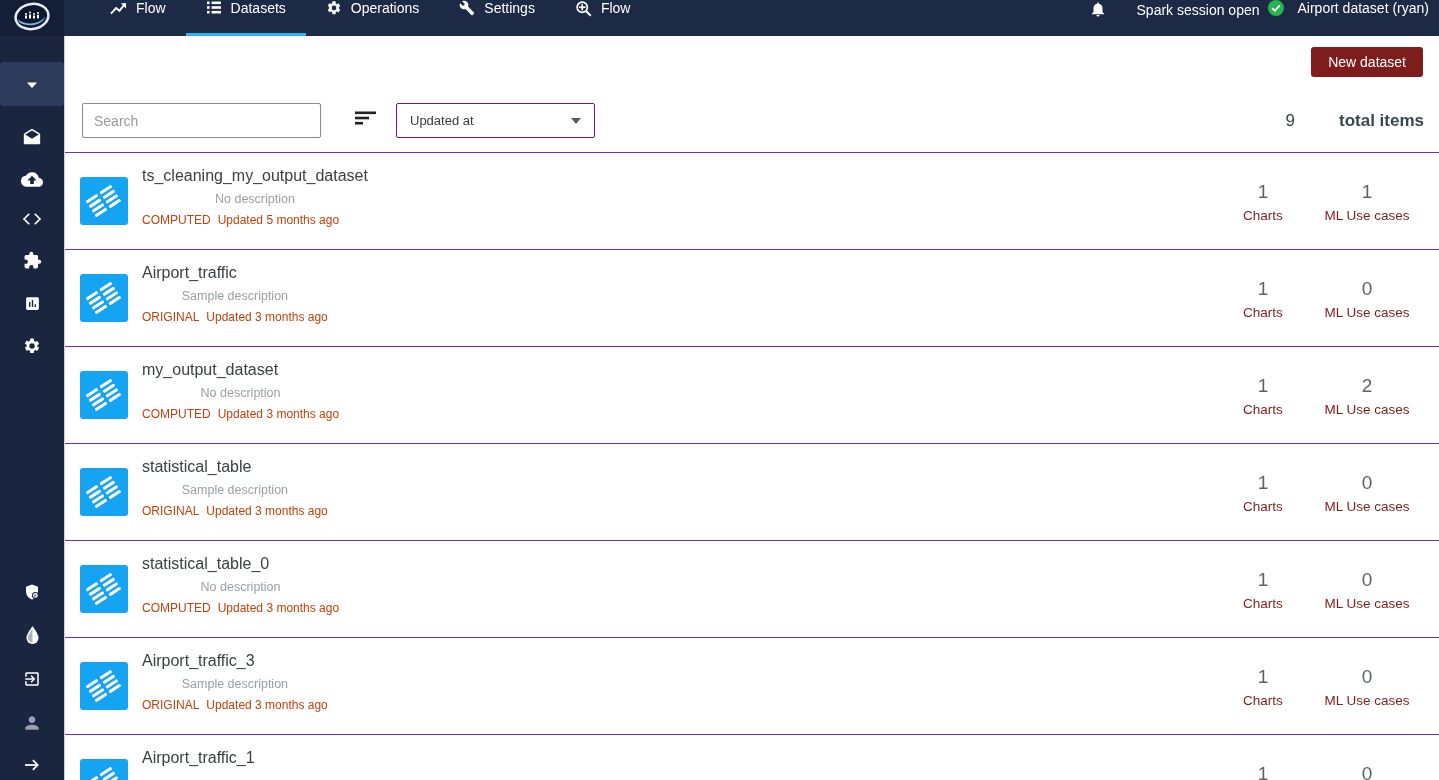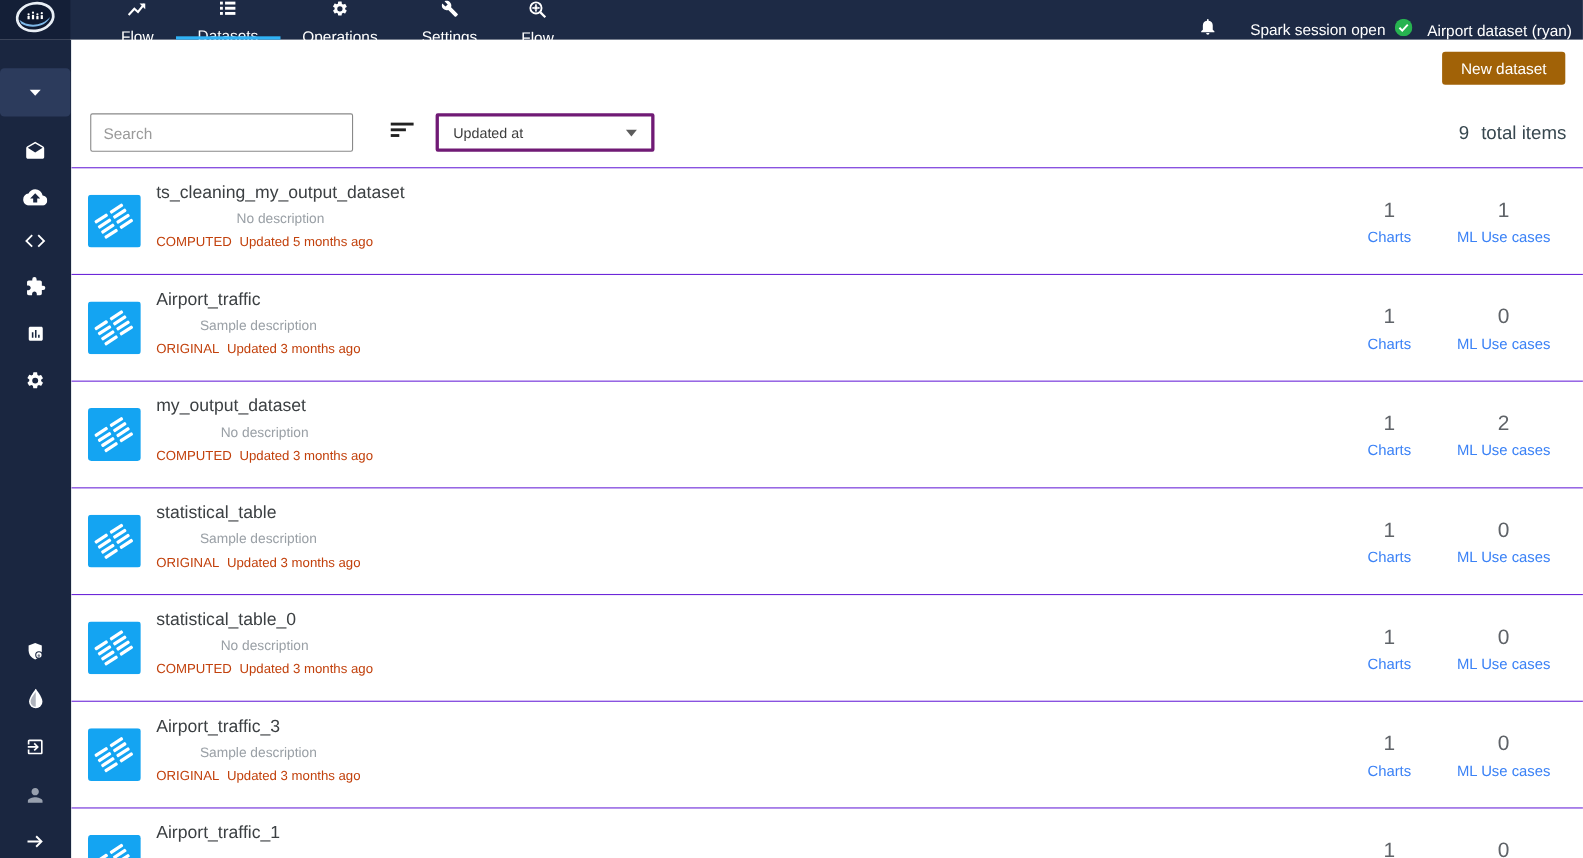--- a/index.html
+++ b/index.html
@@ -3,60 +3,60 @@
 <meta charset="utf-8">
 <style>
   * { margin:0; padding:0; box-sizing:border-box; }
   html,body { width:1439px; height:780px; overflow:hidden; background:#fff;
     font-family:"Liberation Sans", sans-serif; }
 
   
   .topbar { height:36px; background:#1d2a45; display:flex; align-items:stretch; color:#fff; position:relative; z-index:5; }
   .logo-block { width:64px; background:#141f37; display:flex; align-items:center; justify-content:center; flex:0 0 64px; }
   .nav { display:flex; margin-left:26px; }
-  .tab { display:flex; align-items:center; gap:9px; padding:0 20px; font-size:14px; position:relative; cursor:pointer; white-space:nowrap;flex-direction:column; }
+  .tab { display:flex; gap:9px; padding:0 20px; font-size:14px; position:relative; cursor:pointer; white-space:nowrap; }
   .tab.active::after { content:""; position:absolute; left:0; right:0; bottom:0; height:3px; background:#2fb2f6; }
   .tab svg { display:block; }
-  .topbar-right { margin-left:auto; display:flex; align-items:flex-end; gap:14px; padding-right:10px; font-size:14px; }
+  .topbar-right { margin-left:auto; display:flex; align-items:flex-start; gap:14px; padding-right:10px; font-size:14px; }
   .spark { display:flex; align-items:center; gap:8px; }
 
   
   .sidebar { position:fixed; top:36px; left:0; bottom:0; width:64px; background:#1a2640; display:flex; flex-direction:column; align-items:center; z-index:4; }
   .side-select { width:64px; height:44px; margin-top:26px; background:#2c3b5c; border-radius:4px; display:flex; align-items:center; justify-content:center; cursor:pointer; }
   .side-icons { display:flex; flex-direction:column; align-items:center; gap:25px; margin-top:22px; }
   .side-bottom { margin-top:auto; display:flex; flex-direction:column; align-items:center; gap:25px; padding-bottom:8px; }
   .side-icons svg, .side-bottom svg { display:block; cursor:pointer; }
 
   
   .main { margin-left:64px; height:744px; position:relative; background:#fff; border-left:1px solid #ccd3d9; }
-  .btn-new { position:absolute; top:11px; right:16px; height:30px; padding:0 17px; background:#a16207; color:#fff; font-size:14px; border:none; border-radius:3px; cursor:pointer; font-family:inherit; }
+  .btn-new { position:absolute; top:11px; right:16px; height:30px; padding:0 17px; background:#7f1d1d; color:#fff; font-size:14px; border:none; border-radius:3px; cursor:pointer; font-family:inherit; }
 
   .filter-row { position:absolute; top:67px; left:0; right:0; display:flex; align-items:center; }
   .search-input { margin-left:17px; width:239px; height:35px; border:1px solid #898989; border-radius:2px; padding:0 11px; font-size:14px; color:#3b82f6; outline:none; font-family:inherit; }
   .search-input::placeholder { color:#9a9a9a; }
   .sort-icon { margin-left:34px; cursor:pointer; }
-  .dropdown { margin-left:19px; width:199px; height:35px; border:3px solid #701a75; border-radius:2px; display:flex; align-items:center; justify-content:space-between; padding:0 13px; font-size:13px; color:#3c3c3c; cursor:pointer; background:#fff; }
+  .dropdown { margin-left:19px; width:199px; height:35px; border:1px solid #701a75; border-radius:2px; display:flex; align-items:center; justify-content:space-between; padding:0 13px; font-size:13px; color:#3c3c3c; cursor:pointer; background:#fff; }
   .caret-down { width:0; height:0; border-left:5px solid transparent; border-right:5px solid transparent; border-top:6px solid #5c5c5c; }
   .total { margin-left:auto; margin-right:15px; font-size:17px; color:#37474f; display:flex; align-items:baseline; gap:11px; }
   .total .count { font-weight:400; }
-  .total .lbl { font-weight:400; }
+  .total .lbl { font-weight:700;margin-left:33px; }
 
   
   .list { position:absolute; top:116px; left:0; right:0; }
   .row { height:97px; border-top:1px solid #6d28d9; position:relative; display:flex; align-items:flex-start; cursor:pointer; }
   .row-icon { margin:24px 0 0 15px; width:48px; height:48px; flex:0 0 48px; }
   .row-text { margin:14px 0 0 14px; }
   .row-title { font-size:16px; color:#3c4043; margin-bottom:7px; }
   .row-desc { font-size:12.5px; color:#9aa0a6; margin-bottom:7px;text-align:center; }
   .row-status { font-size:12px; color:#c2410c; display:flex; gap:7px; }
   .row-stats { position:absolute; right:16px; top:28px; display:flex; text-align:center; }
   .stat-charts { width:96px; }
   .stat-ml { width:112px; }
   .stat-num { font-size:19px; color:#5f6368; margin-bottom:5px; }
-  .stat-label { font-size:13.5px; color:#3b82f6; }
+  .stat-label { font-size:13.5px; color:#7f1d1d; }
 </style>
 </head>
 <body>
 
 <div class="topbar">
   <div class="logo-block">
     <span>
       <svg width="38" height="31" viewBox="0 0 38 31">
         <ellipse cx="19" cy="15.5" rx="16.5" ry="12.5" fill="#0e1930" stroke="#e8eef5" stroke-width="2.5" transform="rotate(-10 19 15.5)"></ellipse>
         <path d="M4.5 18c7.5 6.5 21 6 28-2.5-3 8.5-17 11.5-26 6z" fill="#7db8e8"></path>

